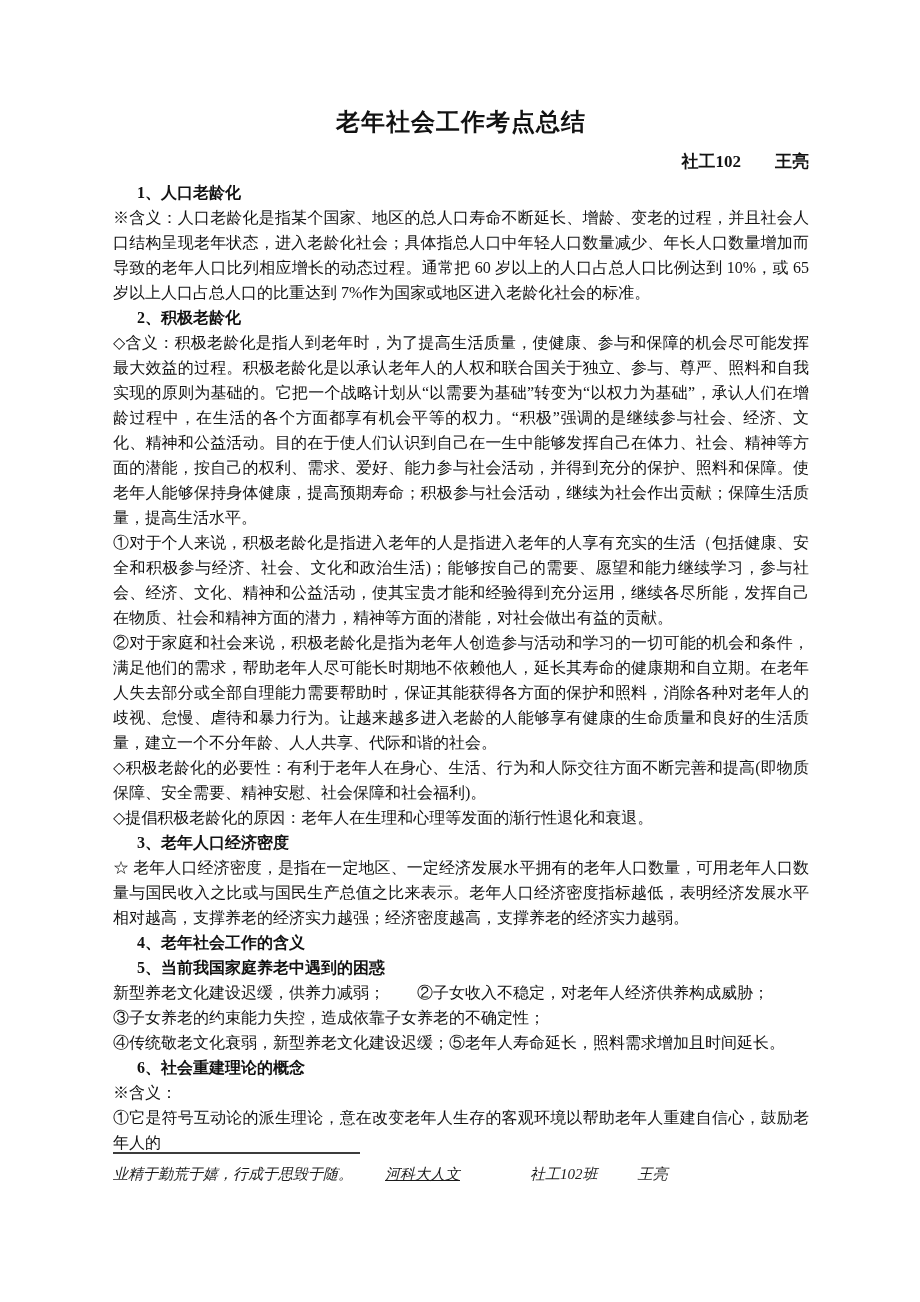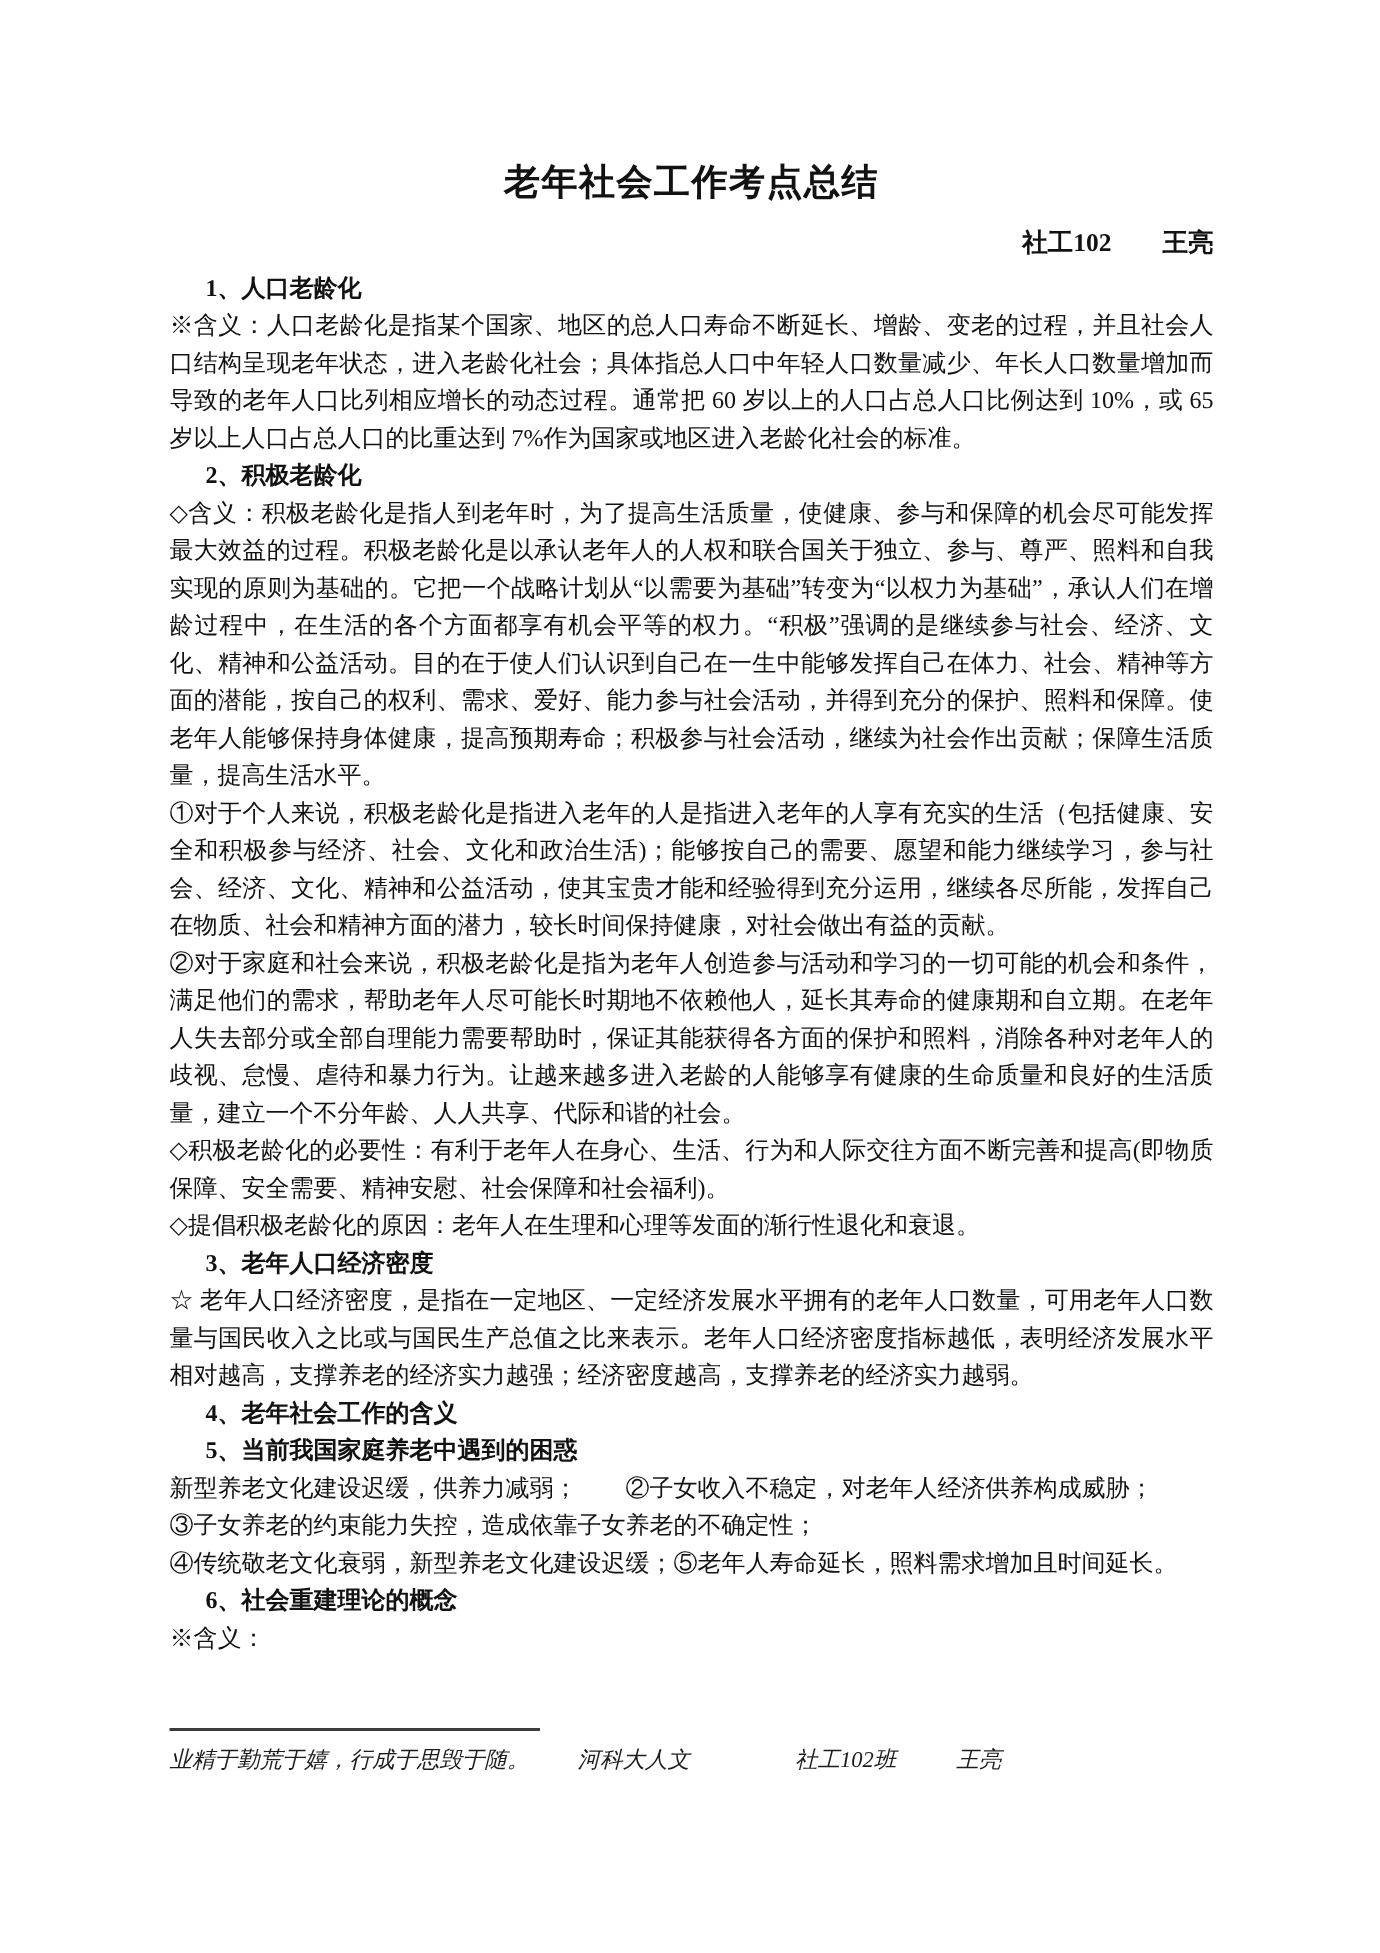--- a/index.html
+++ b/index.html
@@ -67,42 +67,42 @@
     background: #3c3c3c;
     margin-bottom: 9px;
   }
   .footer-row {
     font-size: 15px;
     font-style: italic;
     line-height: 22px;
     color: #1c1c1c;
     white-space: nowrap;
   }
-  .footer-row .f-org  { margin-left: 32px; }
+  .footer-row .f-org  { margin-left: 32px; text-decoration: underline; }
   .footer-row .f-class{ margin-left: 70px; }
   .footer-row .f-name { margin-left: 40px; text-align: center; }
 </style>
 </head>
 <body>
 
 <div class="page">
   <div class="content">
 
     <h1 class="title">老年社会工作考点总结</h1>
     <div class="byline">社工102　　王亮</div>
 
     <section>
       <h2 class="heading">1、人口老龄化</h2>
       <p class="para">※含义：人口老龄化是指某个国家、地区的总人口寿命不断延长、增龄、变老的过程，并且社会人口结构呈现老年状态，进入老龄化社会；具体指总人口中年轻人口数量减少、年长人口数量增加而导致的老年人口比列相应增长的动态过程。通常把 60 岁以上的人口占总人口比例达到 10%，或 65 岁以上人口占总人口的比重达到 7%作为国家或地区进入老龄化社会的标准。</p>
     </section>
 
     <section>
       <h2 class="heading">2、积极老龄化</h2>
       <p class="para">◇含义：积极老龄化是指人到老年时，为了提高生活质量，使健康、参与和保障的机会尽可能发挥最大效益的过程。积极老龄化是以承认老年人的人权和联合国关于独立、参与、尊严、照料和自我实现的原则为基础的。它把一个战略计划从“以需要为基础”转变为“以权力为基础”，承认人们在增龄过程中，在生活的各个方面都享有机会平等的权力。“积极”强调的是继续参与社会、经济、文化、精神和公益活动。目的在于使人们认识到自己在一生中能够发挥自己在体力、社会、精神等方面的潜能，按自己的权利、需求、爱好、能力参与社会活动，并得到充分的保护、照料和保障。使老年人能够保持身体健康，提高预期寿命；积极参与社会活动，继续为社会作出贡献；保障生活质量，提高生活水平。</p>
-      <p class="para">①对于个人来说，积极老龄化是指进入老年的人是指进入老年的人享有充实的生活（包括健康、安全和积极参与经济、社会、文化和政治生活)；能够按自己的需要、愿望和能力继续学习，参与社会、经济、文化、精神和公益活动，使其宝贵才能和经验得到充分运用，继续各尽所能，发挥自己在物质、社会和精神方面的潜力，较长时间保持健康，对社会做出有益的贡献。</p>
+      <p class="para">①对于个人来说，积极老龄化是指进入老年的人是指进入老年的人享有充实的生活（包括健康、安全和积极参与经济、社会、文化和政治生活)；能够按自己的需要、愿望和能力继续学习，参与社会、经济、文化、精神和公益活动，使其宝贵才能和经验得到充分运用，继续各尽所能，发挥自己在物质、社会和精神方面的潜力，精神等方面的潜能，对社会做出有益的贡献。</p>
       <p class="para">②对于家庭和社会来说，积极老龄化是指为老年人创造参与活动和学习的一切可能的机会和条件，满足他们的需求，帮助老年人尽可能长时期地不依赖他人，延长其寿命的健康期和自立期。在老年人失去部分或全部自理能力需要帮助时，保证其能获得各方面的保护和照料，消除各种对老年人的歧视、怠慢、虐待和暴力行为。让越来越多进入老龄的人能够享有健康的生命质量和良好的生活质量，建立一个不分年龄、人人共享、代际和谐的社会。</p>
       <p class="para">◇积极老龄化的必要性：有利于老年人在身心、生活、行为和人际交往方面不断完善和提高(即物质保障、安全需要、精神安慰、社会保障和社会福利)。</p>
       <p class="para">◇提倡积极老龄化的原因：老年人在生理和心理等发面的渐行性退化和衰退。</p>
     </section>
 
     <section>
       <h2 class="heading">3、老年人口经济密度</h2>
       <p class="para">☆ 老年人口经济密度，是指在一定地区、一定经济发展水平拥有的老年人口数量，可用老年人口数量与国民收入之比或与国民生产总值之比来表示。老年人口经济密度指标越低，表明经济发展水平相对越高，支撑养老的经济实力越强；经济密度越高，支撑养老的经济实力越弱。</p>
     </section>
 
@@ -113,20 +113,21 @@
     <section>
       <h2 class="heading">5、当前我国家庭养老中遇到的困惑</h2>
       <p class="para">新型养老文化建设迟缓，供养力减弱；　　②子女收入不稳定，对老年人经济供养构成威胁；</p>
       <p class="para">③子女养老的约束能力失控，造成依靠子女养老的不确定性；</p>
       <p class="para">④传统敬老文化衰弱，新型养老文化建设迟缓；⑤老年人寿命延长，照料需求增加且时间延长。</p>
     </section>
 
     <section>
       <h2 class="heading">6、社会重建理论的概念</h2>
       <p class="para">※含义：</p>
+      <p class="para">①它是符号互动论的派生理论，意在改变老年人生存的客观环境以帮助老年人重建自信心，鼓励老年人的</p>
     </section>
 
   </div>
 
   <div class="footer">
     <div class="footnote-rule"></div>
     <div class="footer-row">
       <span>业精于勤荒于嬉，行成于思毁于随。</span><span class="f-org">河科大人文</span><span class="f-class">社工102班</span><span class="f-name">王亮</span>
     </div>
   </div>

